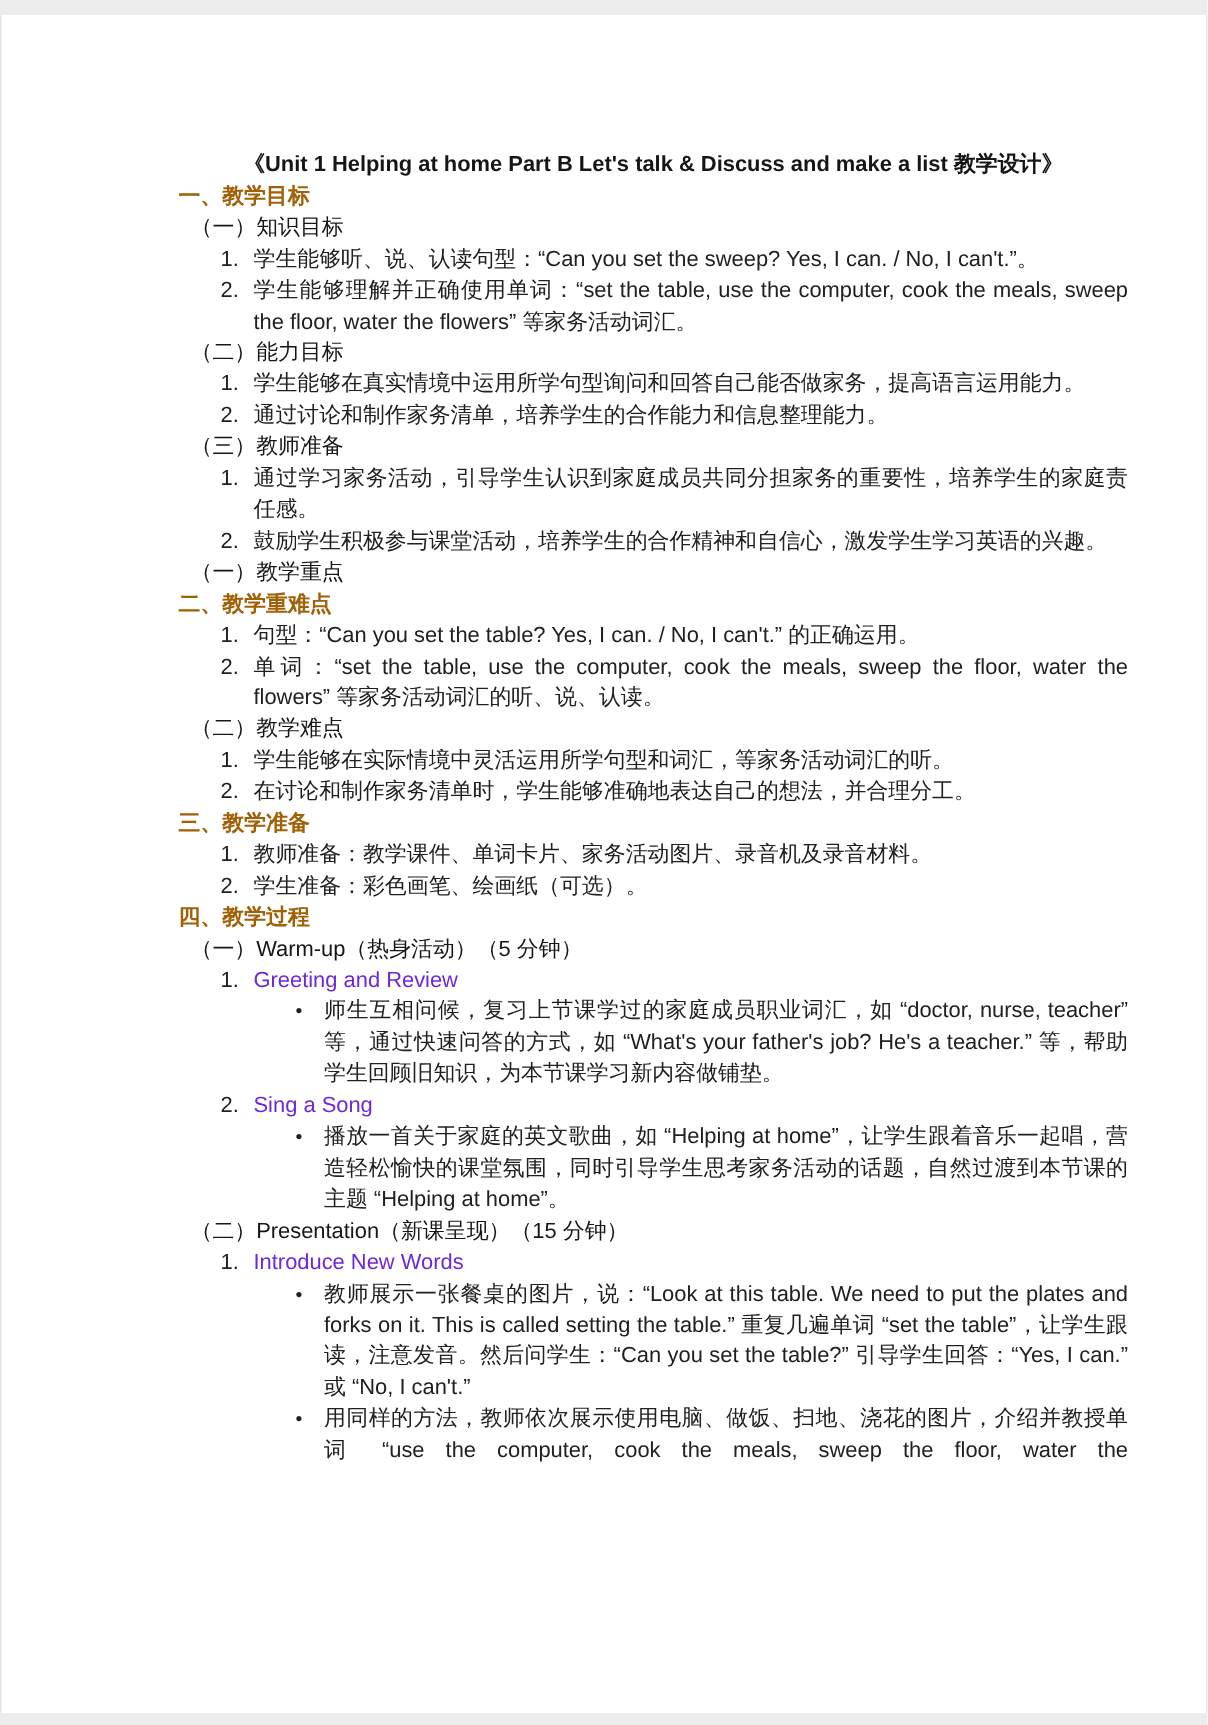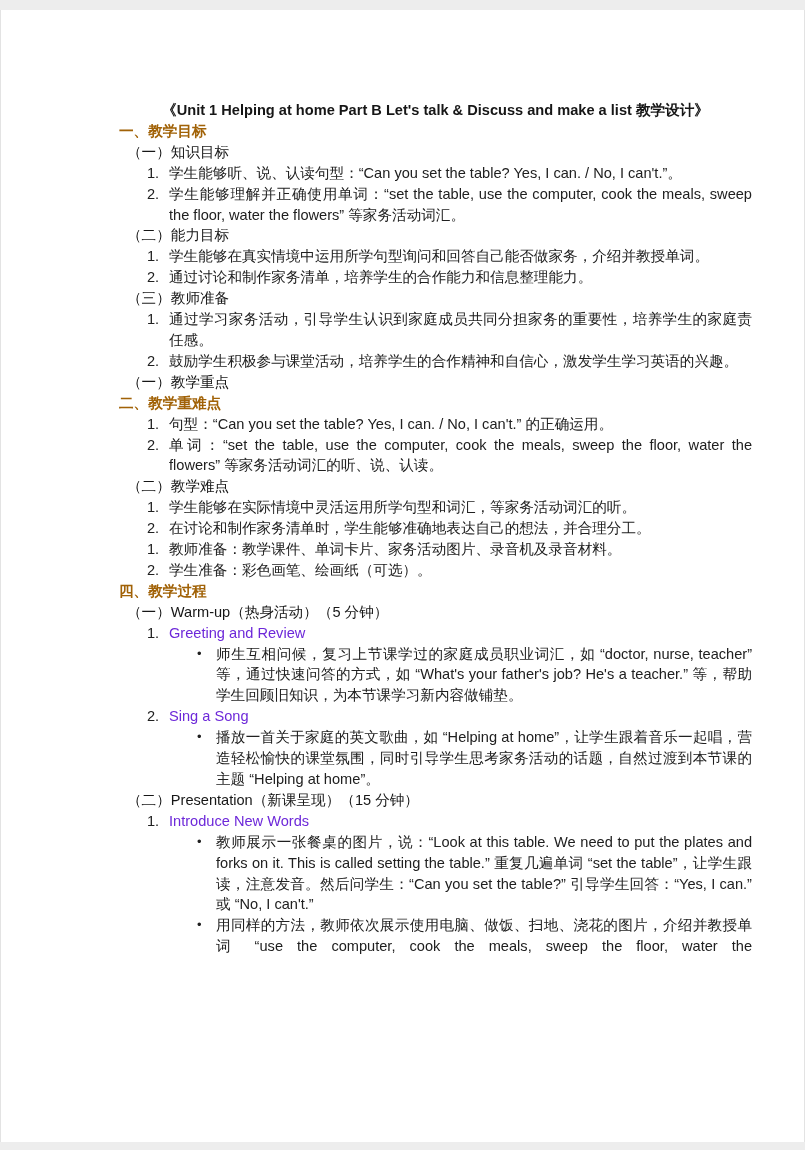--- a/index.html
+++ b/index.html
@@ -66,30 +66,30 @@
 </head>
 <body>
 
 <div class="page">
   <div class="blk doc-title">《Unit 1 Helping at home Part B Let's talk &amp; Discuss and make a list 教学设计》</div>
   <div>
       <div class="blk h1">一、教学目标</div>
       <div class="blk h2">（一）知识目标</div>
       <div class="blk num item">
         <span class="mk">1.</span>
-        <div class="txt">学生能够听、说、认读句型：“Can you set the table? Yes, I can. / No, I can't.”。</div>
+        <div class="txt">学生能够听、说、认读句型：“Can you set the sweep? Yes, I can. / No, I can't.”。</div>
       </div>
       <div class="blk num item">
         <span class="mk">2.</span>
         <div class="txt">学生能够理解并正确使用单词：“set the table, use the computer, cook the meals, sweep the floor, water the flowers” 等家务活动词汇。</div>
       </div>
       <div class="blk h2">（二）能力目标</div>
       <div class="blk num item">
         <span class="mk">1.</span>
-        <div class="txt">学生能够在真实情境中运用所学句型询问和回答自己能否做家务，介绍并教授单词。</div>
+        <div class="txt">学生能够在真实情境中运用所学句型询问和回答自己能否做家务，提高语言运用能力。</div>
       </div>
       <div class="blk num item">
         <span class="mk">2.</span>
         <div class="txt">通过讨论和制作家务清单，培养学生的合作能力和信息整理能力。</div>
       </div>
       <div class="blk h2">（三）教师准备</div>
       <div class="blk num item">
         <span class="mk">1.</span>
         <div class="txt">通过学习家务活动，引导学生认识到家庭成员共同分担家务的重要性，培养学生的家庭责任感。</div>
       </div>
@@ -109,20 +109,21 @@
       </div>
       <div class="blk h2">（二）教学难点</div>
       <div class="blk num item">
         <span class="mk">1.</span>
         <div class="txt">学生能够在实际情境中灵活运用所学句型和词汇，等家务活动词汇的听。</div>
       </div>
       <div class="blk num item">
         <span class="mk">2.</span>
         <div class="txt">在讨论和制作家务清单时，学生能够准确地表达自己的想法，并合理分工。</div>
       </div>
+      <div class="blk h1">三、教学准备</div>
       <div class="blk num item">
         <span class="mk">1.</span>
         <div class="txt">教师准备：教学课件、单词卡片、家务活动图片、录音机及录音材料。</div>
       </div>
       <div class="blk num item">
         <span class="mk">2.</span>
         <div class="txt">学生准备：彩色画笔、绘画纸（可选）。</div>
       </div>
       <div class="blk h1">四、教学过程</div>
       <div class="blk h2">（一）Warm-up（热身活动）（5 分钟）</div>

